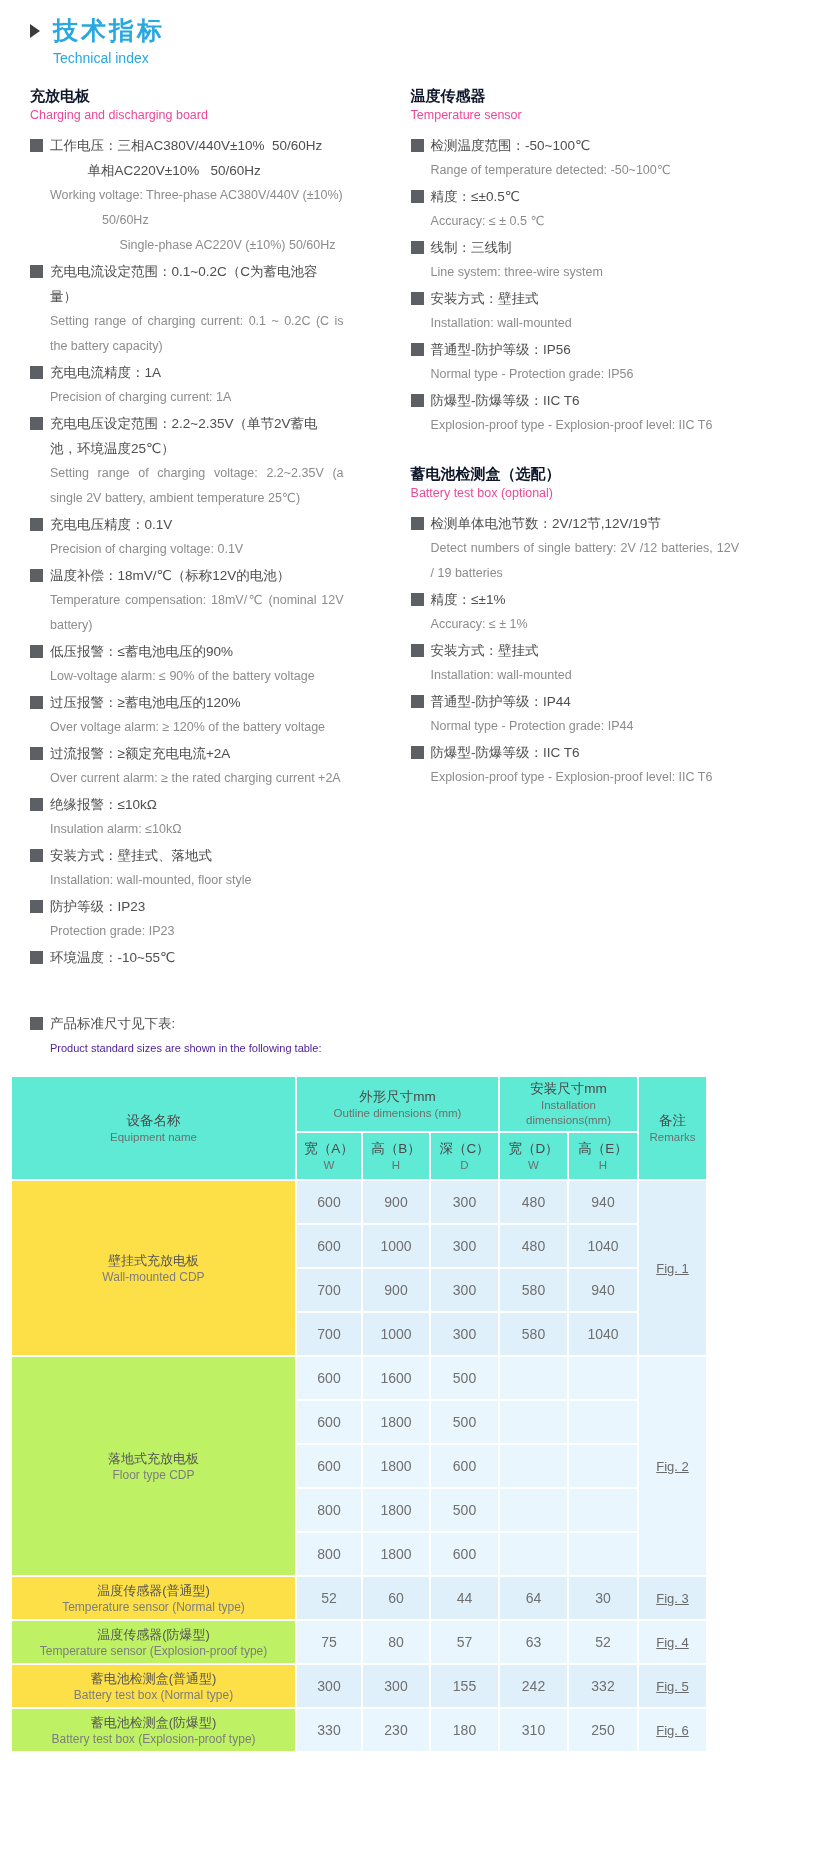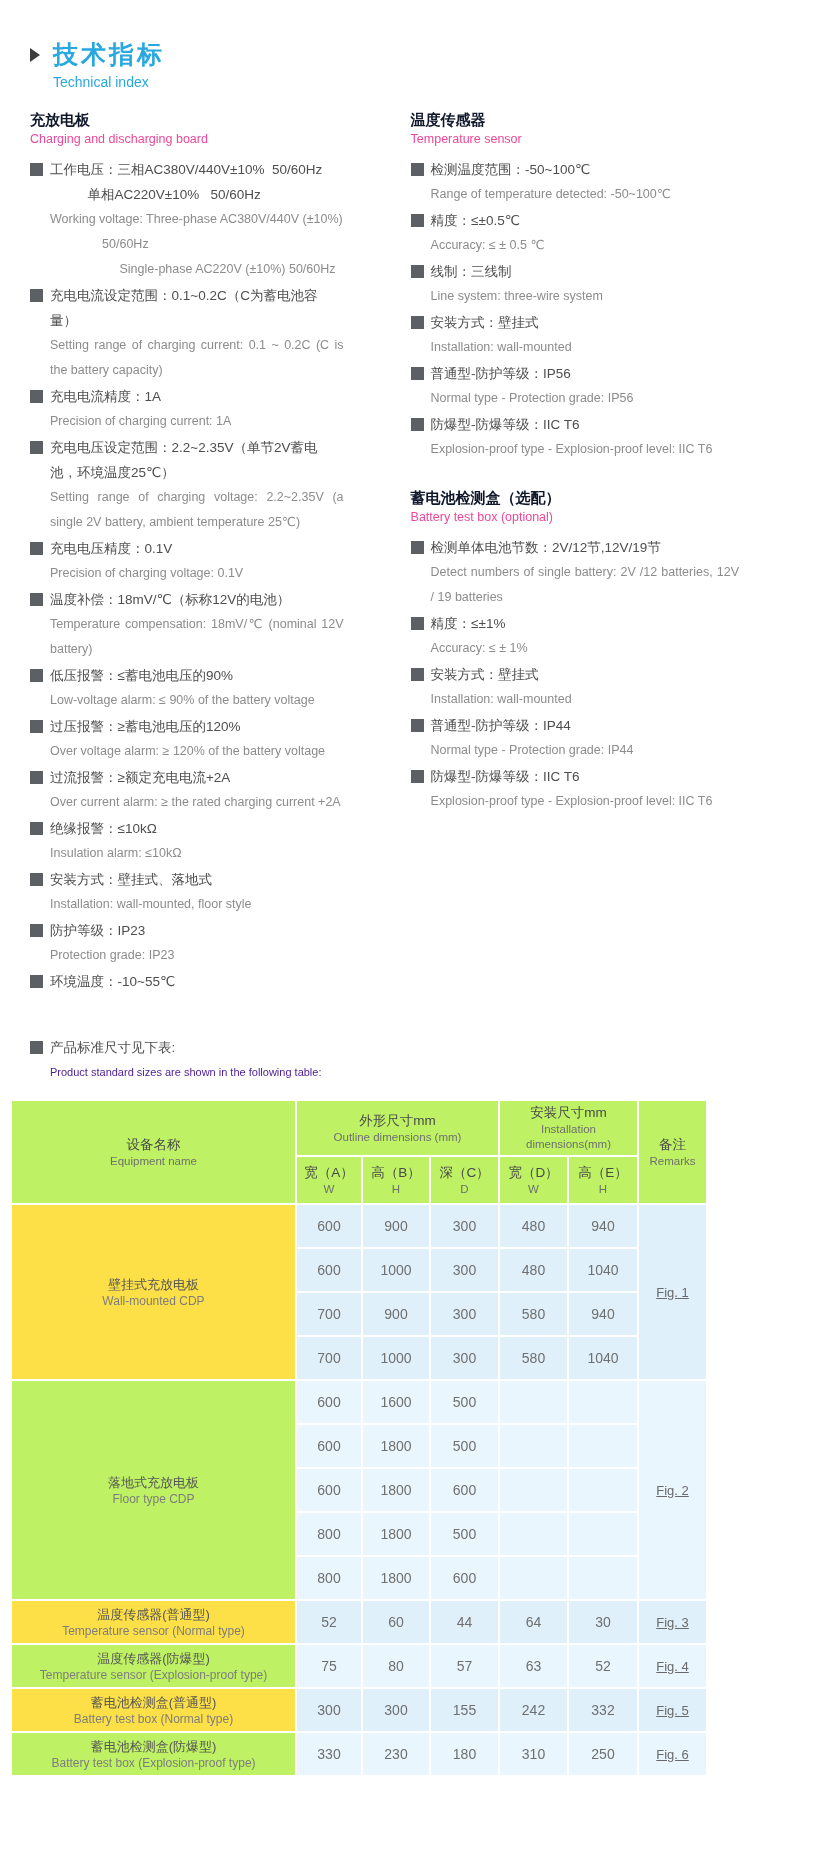--- a/index.html
+++ b/index.html
@@ -2,21 +2,21 @@
 <html><head>
 <meta charset="utf-8">
 <style>
   * { margin:0; padding:0; box-sizing:border-box; }
   html,body { background:#ffffff; }
   body {
     width:830px; min-height:1872px;
     font-family:"Liberation Sans","DejaVu Sans",sans-serif;
     color:#4e4e4e;
   }
-  .page { padding:38px 0 80px 30px; width:739px; }
+  .page { padding:14px 0 80px 30px; width:739px; }
 
   
   .title-row { display:flex; align-items:center; gap:13px; }
   .tri { width:0; height:0; border-left:10px solid #3c3c3c;
          border-top:7px solid transparent; border-bottom:7px solid transparent; }
   .page-title { color:#29a8e0; font-size:25px; font-weight:bold; letter-spacing:3px; }
   .page-subtitle { color:#29a8e0; font-size:14px; margin:3px 0 0 23px; }
 
   
   .cols { display:flex; margin-top:20px; }
@@ -35,21 +35,21 @@
   
   .table-note { margin-top:40px; }
   .table-note .cn { position:relative; padding-left:20px; font-size:13.5px; color:#4e4e4e; line-height:25px; }
   .table-note .sq { top:6px; }
   .table-note .en { padding-left:20px; font-size:11px; color:#4c1d95; line-height:25px; }
 
   
   table { border-collapse:separate; border-spacing:2px; margin:14px 0 0 -20px;
           width:682px; table-layout:fixed; }
   th, td { vertical-align:middle; text-align:center; }
-  th.hcell { background:#bef264; font-weight:normal; padding:3px 2px; }
+  th.hcell { background:#5eead4; font-weight:normal; padding:3px 2px; }
   .th-cn { font-size:13.5px; color:#4a4a4a; line-height:18px; }
   .th-en { font-size:11.5px; color:#6f6f6f; line-height:15px; }
   th.hcell.sub { height:46px; }
   td.data   { font-size:14px; color:#6f6f6f; height:42px; }
   td.remark { font-size:13px; color:#6a6a6a;text-decoration:underline; }
   td.name   { padding:4px 6px; }
   .nm-cn { font-size:13px; color:#555555; line-height:17px; }
   .nm-en { font-size:12px; color:#7d7d7d; line-height:16px; }
   tr.g-a td.data, tr.g-a td.remark { background:#e0f0fa; }
   tr.g-a td.name                    { background:#fde047; }

